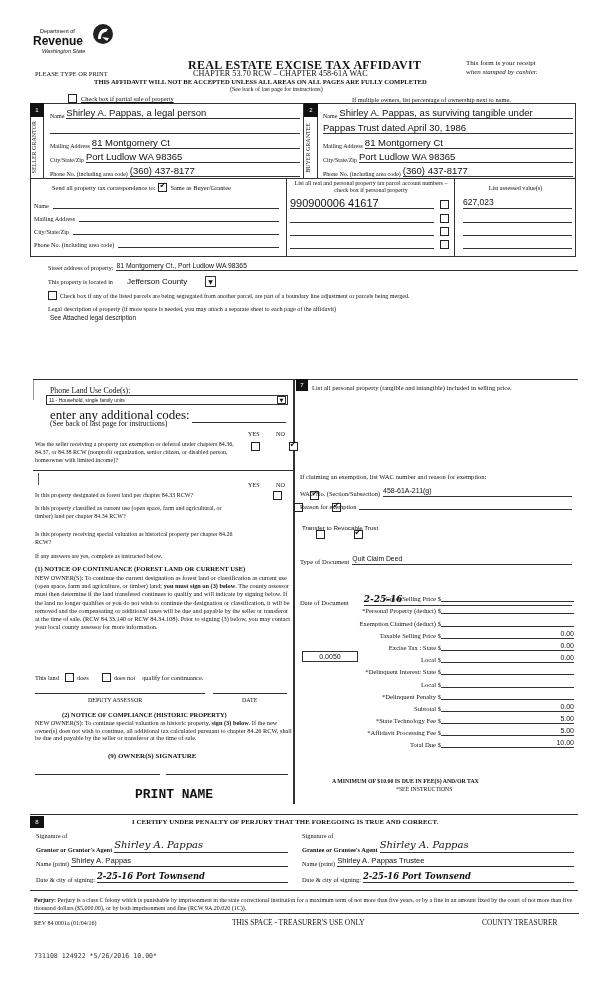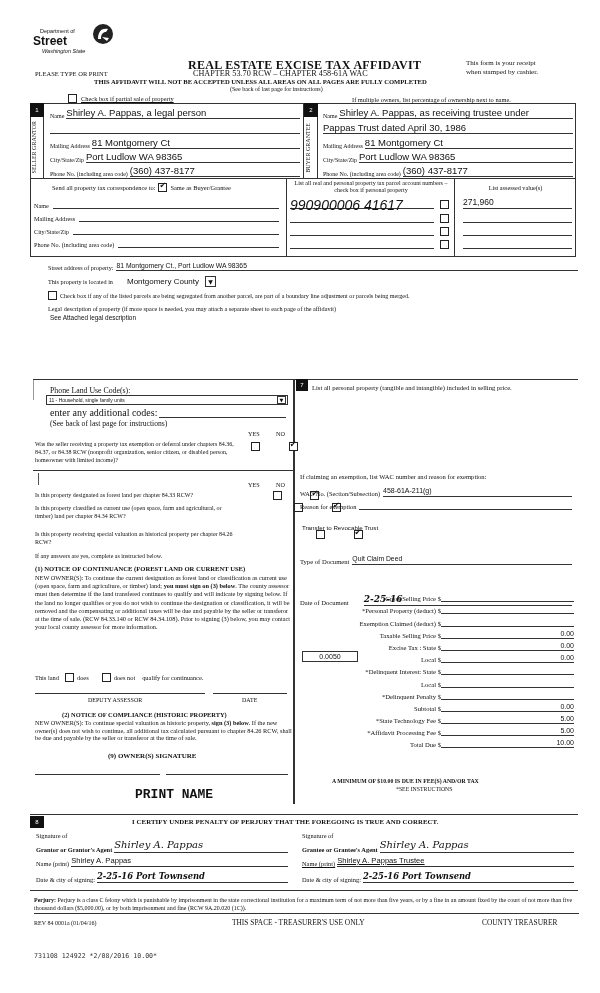--- a/index.html
+++ b/index.html
@@ -21,32 +21,32 @@
   .amount { text-align: right; font-family: "Liberation Sans", sans-serif; font-size: 7px; }
 </style>
 </head>
 <body>
 
 
 
 
 <div class="abs" style="left:30px;top:22px;width:80px;height:32px;">
   <div class="sans" style="position:absolute;left:10px;top:6px;font-size:5.5px;">Department of</div>
-  <div class="sans b" style="position:absolute;left:3px;top:12px;font-size:12px;">Street</div>
+  <div class="sans b" style="position:absolute;left:3px;top:12px;font-size:12px;">Revenue</div>
   <div class="sans" style="position:absolute;left:12px;top:26px;font-size:5.5px;font-style:italic;">Washington State</div>
   <svg style="position:absolute;left:62px;top:1px;" width="22" height="22" viewBox="0 0 22 22">
     <circle cx="11" cy="11" r="10" fill="#222"></circle>
     <path d="M6 16 C6 8 10 5 16 6 L14 9 C11 9 9 11 9 16 Z" fill="#fff"></path>
     <path d="M10 14 L17 15 L15 18 Z" fill="#fff"></path>
   </svg>
 </div>
 <div class="abs b" style="left:188px;top:58px;font-size:12px;letter-spacing:0.3px;">REAL ESTATE EXCISE TAX AFFIDAVIT</div>
 <div class="abs" style="left:193px;top:69px;font-size:8.2px;">CHAPTER 53.70 RCW – CHAPTER 458-61A WAC</div>
 <div class="abs" style="left:466px;top:59px;font-size:7px;">This form is your receipt</div>
-<div class="abs" style="left:466px;top:68px;font-size:7px;">when stamped by cashier.</div>
+<div class="abs" style="left:466px;top:68px;font-size:7px;font-style:italic;">when stamped by cashier.</div>
 <div class="abs" style="left:35px;top:70px;font-size:6.5px;">PLEASE TYPE OR PRINT</div>
 <div class="abs b" style="left:94px;top:78px;font-size:6.6px;">THIS AFFIDAVIT WILL NOT BE ACCEPTED UNLESS ALL AREAS ON ALL PAGES ARE FULLY COMPLETED</div>
 <div class="abs" style="left:230px;top:86px;font-size:6px;">(See back of last page for instructions)</div>
 <div class="abs" style="left:68px;top:94px;display:flex;align-items:center;gap:4px;">
   <span class="cb"></span>
   <span style="font-size:6.4px;text-decoration:underline;">Check box if partial sale of property</span>
 </div>
 <div class="abs" style="left:352px;top:96px;font-size:6.4px;text-decoration:underline;">If multiple owners, list percentage of ownership next to name.</div>
 
 
@@ -79,21 +79,21 @@
   <span class="fill line" style="flex:1;height:12px;">(360) 437-8177</span>
 </div>
 
 
 <div class="abs secnum" style="left:304px;top:103px;">2</div>
 <div class="abs" style="left:304px;top:117px;width:14px;height:61px;border-right:1px solid #333;display:flex;align-items:center;justify-content:center;">
   <div class="vlabel" style="width:14px;font-size:6px;">BUYER GRANTEE</div>
 </div>
 <div class="row" style="left:323px;top:107px;width:250px;">
   <span class="lbl" style="font-size:6px;margin-right:2px;">Name</span>
-  <span class="fill line" style="flex:1;height:12px;">Shirley A. Pappas, as receiving trustee under</span>
+  <span class="fill line" style="flex:1;height:12px;">Shirley A. Pappas, as surviving tangible under</span>
 </div>
 <div class="row" style="left:323px;top:122px;width:250px;">
   <span class="fill line" style="flex:1;height:12px;">Pappas Trust dated April 30, 1986</span>
 </div>
 <div class="row" style="left:323px;top:137px;width:250px;">
   <span class="lbl" style="font-size:6px;margin-right:2px;">Mailing Address</span>
   <span class="fill line" style="flex:1;height:12px;">81 Montgomery Ct</span>
 </div>
 <div class="row" style="left:323px;top:151px;width:250px;">
   <span class="lbl" style="font-size:6px;margin-right:2px;">City/State/Zip</span>
@@ -126,23 +126,23 @@
 </div>
 <div class="row" style="left:34px;top:239px;width:245px;">
   <span class="lbl" style="font-size:6.2px;margin-right:4px;">Phone No. (including area code)</span>
   <span class="line" style="flex:1;height:9px;"></span>
 </div>
 
 
 <div class="abs" style="left:289px;top:180px;width:164px;font-size:6px;text-align:center;line-height:7px;">List all real and personal property tax parcel account numbers – check box if personal property</div>
 <div class="abs" style="left:455px;top:184px;width:121px;font-size:6.2px;text-align:center;">List assessed value(s)</div>
 <div class="abs" style="left:290px;top:197px;width:282px;display:flex;align-items:flex-end;gap:6px;">
-  <span class="fill line" style="width:148px;height:12px;font-size:14px;font-style:italic;">990900006  41617</span>
-  <span class="cb"></span>
-  <span class="fill line" style="width:112px;height:12px;font-size:8.5px;margin-left:8px;">271,960</span>
+  <span class="fill line" style="width:148px;height:12px;font-size:11px;">990900006  41617</span>
+  <span class="cb"></span>
+  <span class="fill line" style="width:112px;height:12px;font-size:8.5px;margin-left:8px;">627,023</span>
 </div>
 <div class="abs" style="left:290px;top:211px;width:282px;display:flex;align-items:flex-end;gap:6px;">
   <span class="line" style="width:148px;height:12px;"></span>
   <span class="cb"></span>
   <span class="line" style="width:112px;height:12px;margin-left:8px;"></span>
 </div>
 <div class="abs" style="left:290px;top:224px;width:282px;display:flex;align-items:flex-end;gap:6px;">
   <span class="line" style="width:148px;height:12px;"></span>
   <span class="cb"></span>
   <span class="line" style="width:112px;height:12px;margin-left:8px;"></span>
@@ -153,21 +153,21 @@
   <span class="line" style="width:112px;height:12px;margin-left:8px;"></span>
 </div>
 
 
 <div class="row" style="left:48px;top:262px;width:530px;">
   <span class="lbl" style="font-size:6.2px;margin-right:3px;">Street address of property:</span>
   <span class="sans line" style="flex:1;height:9px;font-size:6.8px;">81 Montgomery Ct., Port Ludlow WA 98365</span>
 </div>
 <div class="abs" style="left:48px;top:276px;display:flex;align-items:center;">
   <span style="font-size:6.2px;margin-right:14px;">This property is located in</span>
-  <span class="sans" style="font-size:8px;width:78px;">Montgomery County</span>
+  <span class="sans" style="font-size:8px;width:78px;">Jefferson County</span>
   <span style="width:11px;height:11px;border:1px solid #333;display:inline-flex;align-items:center;justify-content:center;font-size:6px;font-family:'DejaVu Sans',sans-serif;">▼</span>
 </div>
 <div class="abs" style="left:48px;top:291px;display:flex;align-items:center;gap:3px;">
   <span class="cb"></span>
   <span style="font-size:6.1px;">Check box if any of the listed parcels are being segregated from another parcel, are part of a boundary line adjustment or parcels being merged.</span>
 </div>
 <div class="abs" style="left:48px;top:305px;font-size:6.2px;">Legal description of property (if more space is needed, you may attach a separate sheet to each page of the affidavit)</div>
 <div class="abs sans" style="left:50px;top:314px;font-size:6.4px;">See Attached legal description</div>
 
 
@@ -175,21 +175,21 @@
 <div class="abs" style="left:293px;top:379px;width:2px;height:425px;background:#333;"></div>
 <div class="abs" style="left:33px;top:380px;width:1px;height:20px;background:#999;"></div>
 
 
 <div class="abs" style="left:50px;top:386px;font-size:7.8px;">Phone Land Use Code(s):</div>
 <div class="abs box" style="left:46px;top:395px;width:242px;height:10px;display:flex;align-items:center;justify-content:space-between;padding-left:2px;">
   <span class="sans" style="font-size:5px;">11 - Household, single family units</span>
   <span style="width:9px;height:8px;border:1px solid #333;font-size:5px;display:inline-flex;align-items:center;justify-content:center;margin-right:1px;font-family:'DejaVu Sans',sans-serif;">▼</span>
 </div>
 <div class="row" style="left:50px;top:407px;width:236px;">
-  <span class="lbl" style="font-size:10px;margin-right:2px;">enter any additional codes:</span>
+  <span class="lbl" style="font-size:13px;margin-right:2px;">enter any additional codes:</span>
   <span class="line" style="flex:1;height:8px;"></span>
 </div>
 <div class="abs" style="left:50px;top:419px;font-size:7.6px;">(See back of last page for instructions)</div>
 <div class="abs" style="left:248px;top:430px;font-size:6.2px;">YES</div>
 <div class="abs" style="left:276px;top:430px;font-size:6.2px;">NO</div>
 <div class="abs" style="left:35px;top:440px;width:205px;font-size:6px;line-height:8px;">Was the seller receiving a property tax exemption or deferral under chapters 84.36, 84.37, or 84.38 RCW (nonprofit organization, senior citizen, or disabled person, homeowner with limited income)?</div>
 <span class="abs cb" style="left:251px;top:442px;"></span>
 <span class="abs cb checked" style="left:278px;top:442px;"></span>
 <div class="abs" style="left:33px;top:470px;width:262px;height:1px;background:#333;"></div>
 <div class="abs" style="left:38px;top:473px;width:1px;height:12px;background:#555;"></div>
@@ -331,33 +331,33 @@
   <span class="lbl" style="font-size:6.4px;margin-right:2px;">Date &amp; city of signing:</span>
   <span class="hand line" style="flex:1;height:12px;font-size:8.4px;">2-25-16  Port Townsend</span>
 </div>
 
 
 <div class="abs" style="left:302px;top:832px;font-size:6.4px;">Signature of</div>
 <div class="row" style="left:302px;top:839px;width:272px;">
   <span class="lbl b" style="font-size:6.4px;margin-right:2px;">Grantee or Grantee's Agent</span>
   <span class="hand line" style="flex:1;height:14px;font-size:10px;font-weight:normal;">Shirley A. Pappas</span>
 </div>
-<div class="row" style="left:302px;top:856px;width:272px;text-decoration:underline;">
+<div class="row" style="left:302px;top:856px;width:272px;">
   <span class="lbl" style="font-size:6.4px;margin-right:2px;">Name (print)</span>
   <span class="sans line" style="flex:1;height:11px;font-size:7.6px;">Shirley A. Pappas Trustee</span>
 </div>
 <div class="row" style="left:302px;top:871px;width:272px;">
   <span class="lbl" style="font-size:6.4px;margin-right:2px;">Date &amp; city of signing:</span>
   <span class="hand line" style="flex:1;height:12px;font-size:8.4px;">2-25-16  Port Townsend</span>
 </div>
 
 <div class="abs" style="left:30px;top:890px;width:548px;height:1px;background:#333;"></div>
 
 
 <div class="abs" style="left:34px;top:896px;width:545px;font-size:6px;line-height:8px;border-bottom:1px solid #333;padding-bottom:1px;">
   <span class="b">Perjury:</span><span> Perjury is a class C felony which is punishable by imprisonment in the state correctional institution for a maximum term of not more than five years, or by a fine in an amount fixed by the court of not more than five thousand dollars ($5,000.00), or by both imprisonment and fine (RCW 9A.20.020 (1C)).</span>
 </div>
 <div class="abs" style="left:34px;top:920px;font-size:6px;">REV 84 0001a (01/04/16)</div>
 <div class="abs" style="left:232px;top:918px;font-size:7.4px;">THIS SPACE - TREASURER'S USE ONLY</div>
 <div class="abs" style="left:482px;top:918px;font-size:7.4px;">COUNTY TREASURER</div>
-<div class="abs mono" style="left:34px;top:952px;font-size:6.6px;color:#333;">731108 124922 *2/08/2016 10.00*</div>
+<div class="abs mono" style="left:34px;top:952px;font-size:6.6px;color:#333;">731108 124922 *5/26/2016 10.00*</div>
 
 
 
 </body></html>

